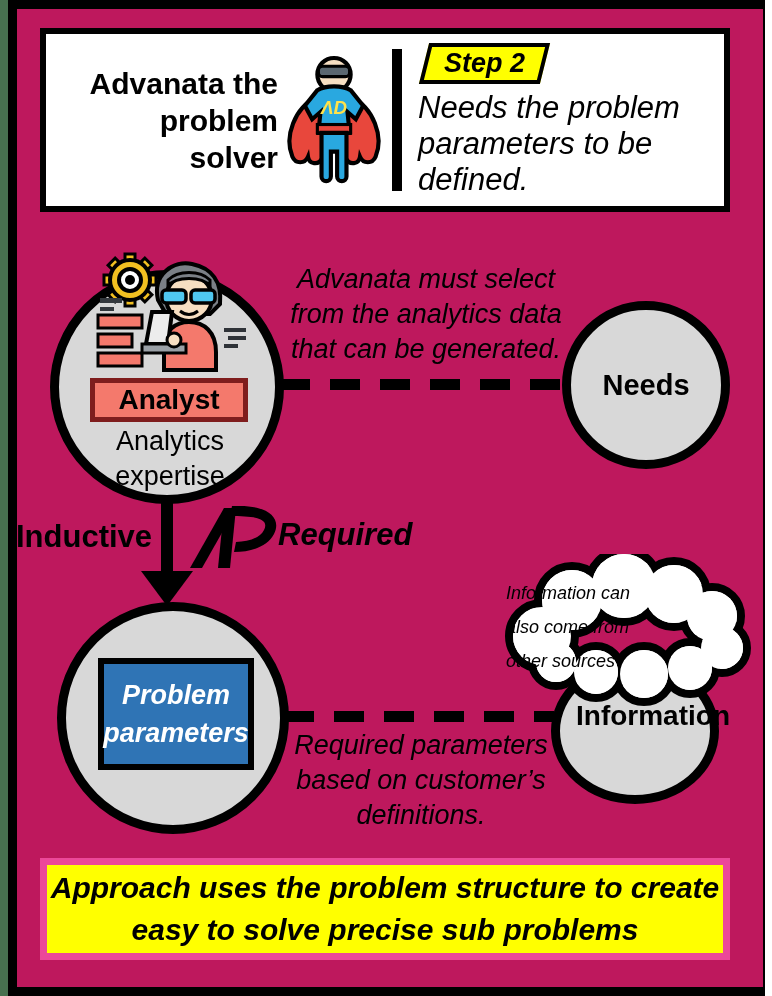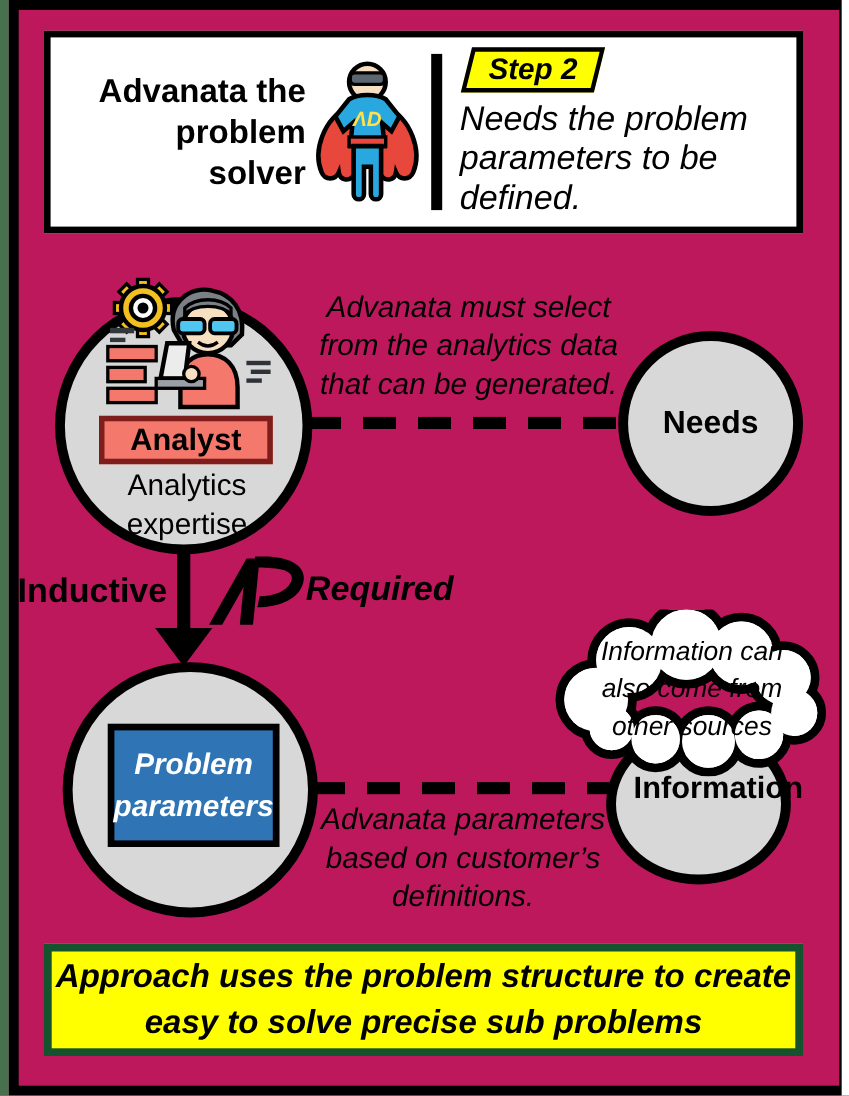--- a/index.html
+++ b/index.html
@@ -48,25 +48,25 @@
   #ad-logo-wrap { position:absolute; left:190px; top:503px; width:92px; height:66px; z-index:4; }
   #inductive-label { position:absolute; left:278px; top:517px; font-weight:bold; font-style:italic; font-size:31px; color:#000; z-index:4; }
   #approach-label { position:absolute; left:216px; top:559px; font-size:28px; color:#000; z-index:4; }
 
   
   #problem-box { position:absolute; left:98px; top:658px; width:156px; height:112px; background:#2f74b5; border:6px solid #000; z-index:4; display:flex; align-items:center; justify-content:center; text-align:center; }
   #problem-box .pre { font-weight:bold; font-style:italic; font-size:27px; line-height:38px; color:#fff; }
 
   
   #cloud-wrap { position:absolute; left:494px; top:554px; width:270px; height:152px; z-index:5; }
-  #cloud-note { position:absolute; left:506px; top:576px; width:246px; text-align:center; font-style:italic; font-size:24px; line-height:34px; color:#000; z-index:6; }
+  #cloud-note { position:absolute; left:506px; top:576px; width:246px; font-style:italic; font-size:18px; line-height:34px; color:#000; z-index:6; }
   #info-label { position:absolute; left:540px; top:700px; width:190px; text-align:right; font-weight:bold; font-size:28px; color:#000; z-index:7; }
 
   
-  #footer-box { position:absolute; left:40px; top:858px; width:690px; height:102px; background:#ffff00; border:7px solid #14532d; z-index:10; display:flex; align-items:center; justify-content:center; text-align:center; }
+  #footer-box { position:absolute; left:40px; top:858px; width:690px; height:102px; background:#ffff00; border:7px solid #ec4899; z-index:10; display:flex; align-items:center; justify-content:center; text-align:center; }
   #footer-box .pre { font-weight:bold; font-style:italic; font-size:30px; line-height:42px; color:#000; }
 </style>
 </head>
 <body>
 
 <div id="canvas">
 
   <div id="header">
     <div id="header-title" class="pre">Advanata the
 problem
@@ -189,21 +189,21 @@
 
   <div id="inductive-label">Required</div>
 
   <div id="problem-circle" class="gray-circle"></div>
   <div id="problem-box">
     <div class="pre">Problem
 parameters</div>
   </div>
 
   <div id="dashed-link-2" class="dashed-link"></div>
-  <div id="bottom-note" class="pre">Advanata parameters
+  <div id="bottom-note" class="pre">Required parameters
 based on customer’s
 definitions.</div>
 
   <div id="info-circle" class="gray-circle"></div>
 
   <div id="cloud-wrap">
     <svg viewBox="0 0 270 152" width="270" height="152">
       <g fill="#fff" stroke="#000" stroke-width="8">
         <circle cx="48" cy="82" r="33"></circle>
         <circle cx="78" cy="46" r="34"></circle>

